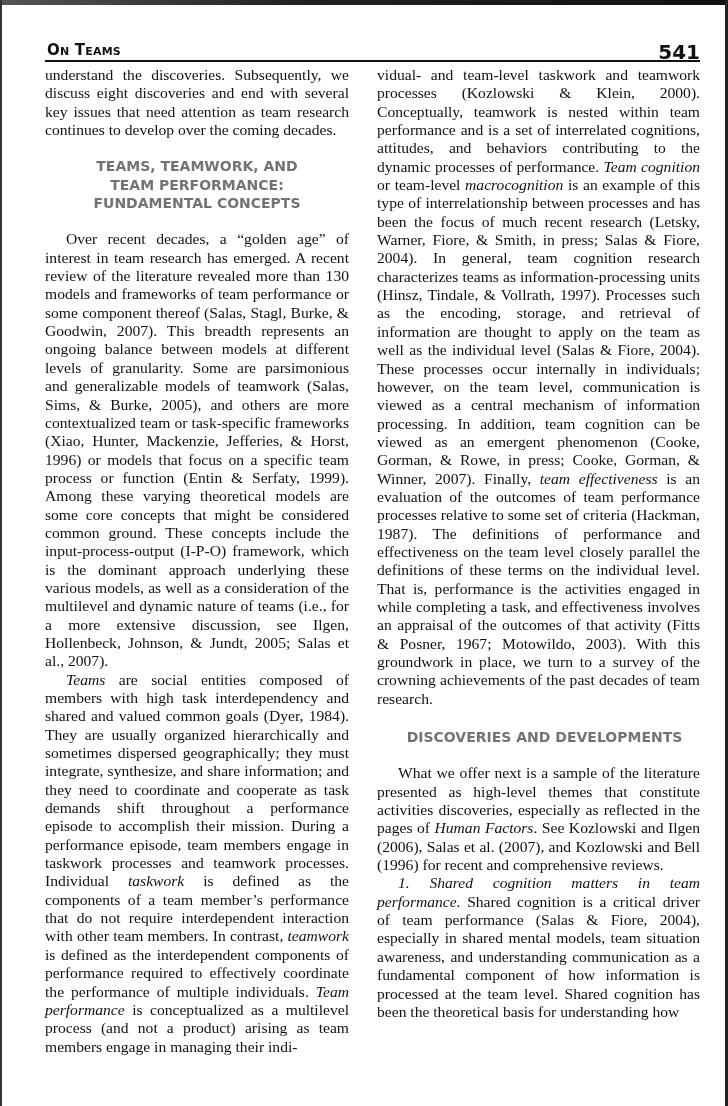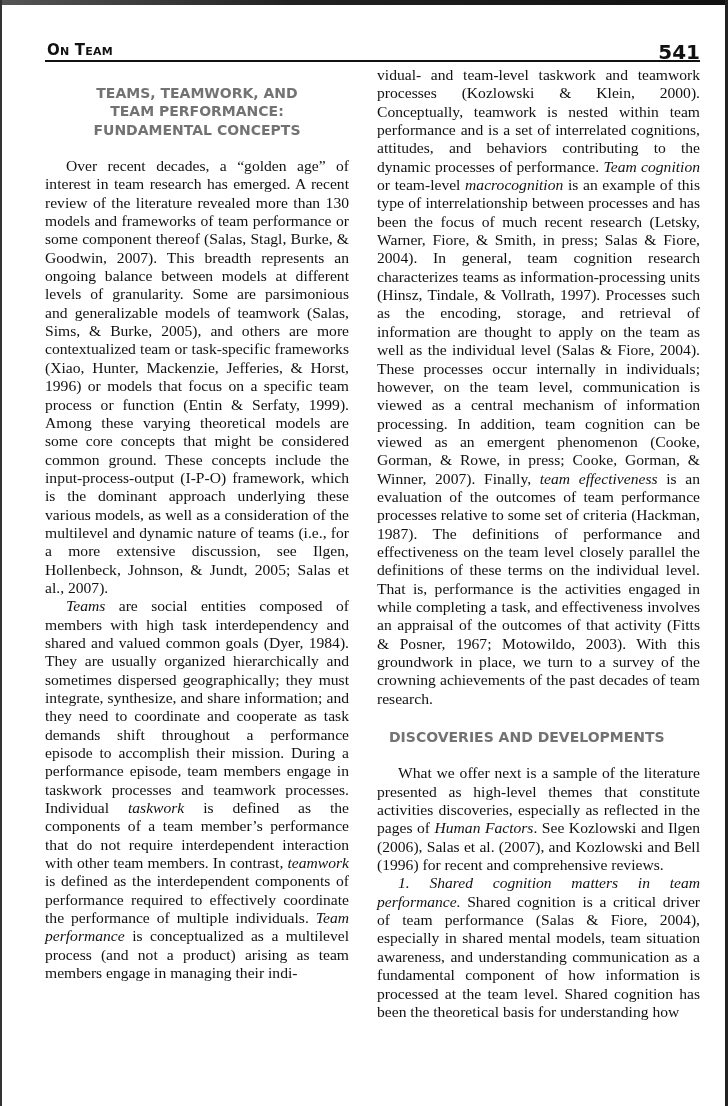--- a/index.html
+++ b/index.html
@@ -33,37 +33,38 @@
   }
   .col-left { left: 45px; width: 304px; }
   .col-right { left: 377px; width: 323px; }
   .col p { margin: 0; }
   .indent { text-indent: 21px; }
   .section-heading {
     font-family: "DejaVu Sans", sans-serif; font-weight: bold; font-size: 14px;
     line-height: 18.35px; text-align: center; color: #737373; margin: 0;
   }
   .h-left { padding-top: 18px; padding-bottom: 18px; }
-  .h-right { padding-top: 20px; padding-bottom: 18px; text-align: left; padding-left: 12px; }
+  .h-right { padding-top: 20px; padding-bottom: 18px; text-align: center; padding-left: 12px; }
   em { font-style: italic; }
 </style>
 </head>
 <body>
 
 <div class="page">
   <div class="scan-top"></div>
   <div class="scan-left"></div>
   <div class="scan-right"></div>
 
   <div class="running-head">
-    <span class="running-title">On Team</span>
+    <span class="running-title">On Teams</span>
     <span class="page-number">541</span>
   </div>
 
   <div class="col col-left">
+    <p>understand the discoveries. Subsequently, we discuss eight discoveries and end with several key issues that need attention as team research continues to develop over the coming decades.</p>
 
     <div class="section-heading h-left">
       <div>TEAMS, TEAMWORK, AND</div>
       <div>TEAM PERFORMANCE:</div>
       <div>FUNDAMENTAL CONCEPTS</div>
     </div>
 
     <p class="indent">Over recent decades, a “golden age” of interest in team research has emerged. A recent review of the literature revealed more than 130 models and frameworks of team performance or some component thereof (Salas, Stagl, Burke, &amp; Goodwin, 2007). This breadth represents an ongoing balance between models at different levels of granularity. Some are parsimonious and generalizable models of teamwork (Salas, Sims, &amp; Burke, 2005), and others are more contextualized team or task-specific frameworks (Xiao, Hunter, Mackenzie, Jefferies, &amp; Horst, 1996) or models that focus on a specific team process or function (Entin &amp; Serfaty, 1999). Among these varying theoretical models are some core concepts that might be considered common ground. These concepts include the input-process-output (I-P-O) framework, which is the dominant approach underlying these various models, as well as a consideration of the multilevel and dynamic nature of teams (i.e., for a more extensive discussion, see Ilgen, Hollenbeck, Johnson, &amp; Jundt, 2005; Salas et al., 2007).</p>
 
     <p class="indent"><em>Teams</em><span> are social entities composed of members with high task interdependency and shared and valued common goals (Dyer, 1984). They are usually organized hierarchically and sometimes dispersed geographically; they must integrate, synthesize, and share information; and they need to coordinate and cooperate as task demands shift throughout a performance episode to accomplish their mission. During a performance episode, team members engage in taskwork processes and teamwork processes. Individual </span><em>taskwork</em><span> is defined as the components of a team member’s performance that do not require interdependent interaction with other team members. In contrast, </span><em>teamwork</em><span> is defined as the interdependent components of performance required to effectively coordinate the performance of multiple individuals. </span><em>Team performance</em><span> is conceptualized as a multilevel process (and not a product) arising as team members engage in managing their indi-</span></p>

